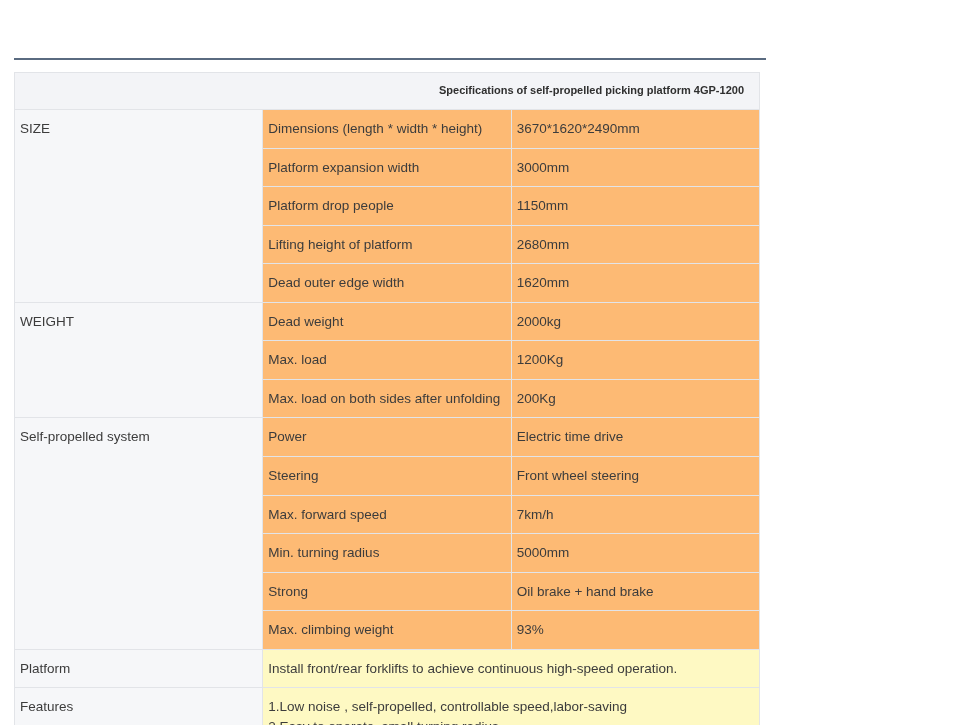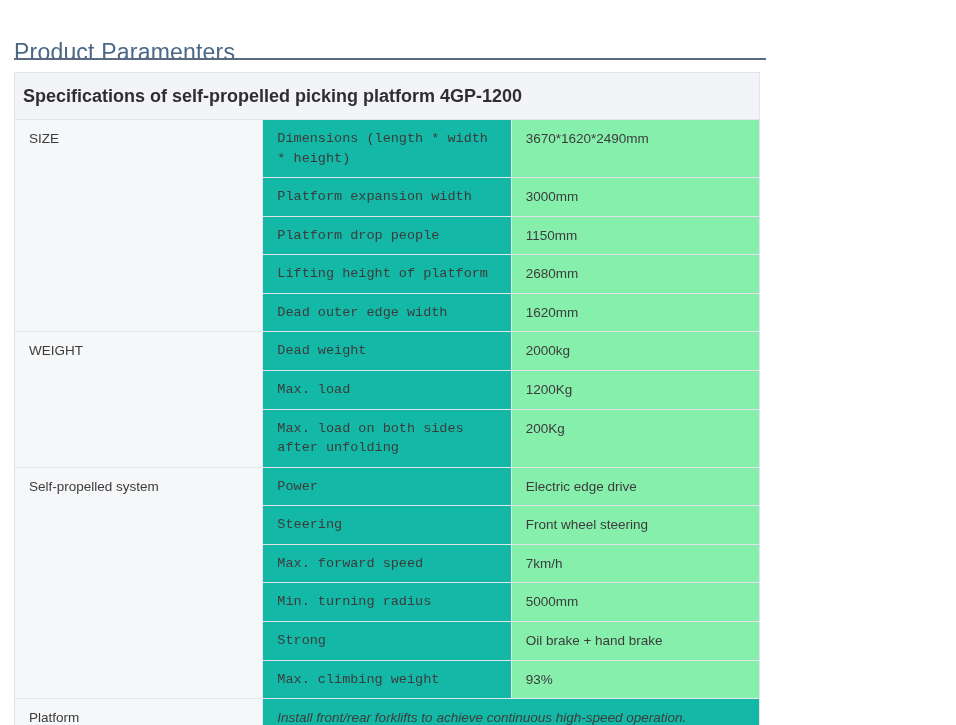--- a/index.html
+++ b/index.html
@@ -44,62 +44,59 @@
     width: 746px;
   }
   table.spec {
     border-collapse: collapse;
     width: 746px;
     table-layout: fixed;
     font-size: 13.5px;
   }
   table.spec td, table.spec th {
     border: 1px solid #e2e4e8;
-    padding: 9px 14px;
+    padding: 9px 5px;
     vertical-align: top;
     line-height: 1.45;
     color: #3c3c3c;
     font-weight: normal;
     text-align: left;
   }
   table.spec th.header-cell {
     background: #f3f4f7;
-    text-align: left;
+    text-align: right;
     font-weight: bold;
-    font-size: 18px;
+    font-size: 11px;
     color: #2f2f2f;
-    padding: 10px 8px;
+    padding: 10px 15px;
   }
   td.group-cell {
     background: #f6f7f9;
     width: 148px;
     color: #3c3c3c;
   }
   td.label-cell {
     width: 322px;
-    background: #14b8a6;
-    font-family: Liberation Mono, monospace;
+    background: #fdba74;
   }
   td.value-cell {
-    background: #86efac;
+    background: #fdba74;
   }
   td.wide-cell {
-    background: #14b8a6;
-    font-style: italic;
+    background: #fef9c3;
   }
   .multiline {
     white-space: pre-line;
   }
 </style>
 </head>
 <body>
 
 <div class="page">
 
-  <h1 class="page-title">Product Paramenters</h1>
   <div class="title-rule"></div>
 
   <div class="table-wrap">
     <table class="spec">
       <tbody>
         <tr>
           <th class="header-cell" colspan="3">Specifications of self-propelled picking platform 4GP-1200</th>
         </tr>
 
         <tr>
@@ -134,21 +131,21 @@
           <td class="value-cell">1200Kg</td>
         </tr>
         <tr>
           <td class="label-cell">Max. load on both sides after unfolding</td>
           <td class="value-cell">200Kg</td>
         </tr>
 
         <tr>
           <td class="group-cell" rowspan="6">Self-propelled system</td>
           <td class="label-cell">Power</td>
-          <td class="value-cell">Electric edge drive</td>
+          <td class="value-cell">Electric time drive</td>
         </tr>
         <tr>
           <td class="label-cell">Steering</td>
           <td class="value-cell">Front wheel steering</td>
         </tr>
         <tr>
           <td class="label-cell">Max. forward speed</td>
           <td class="value-cell">7km/h</td>
         </tr>
         <tr>

